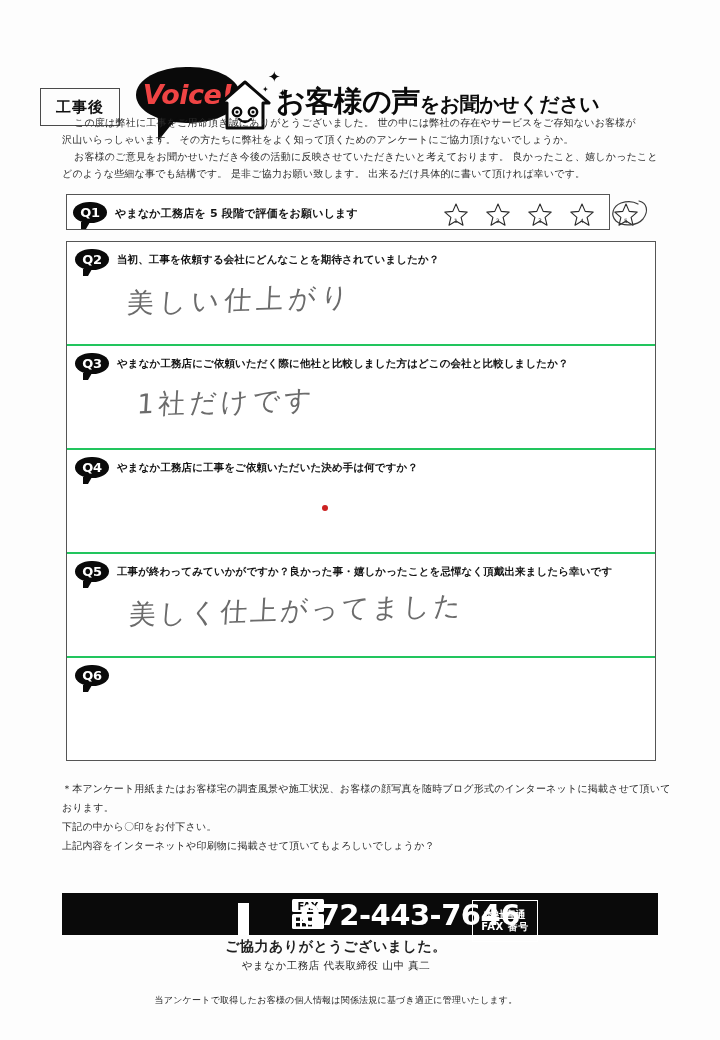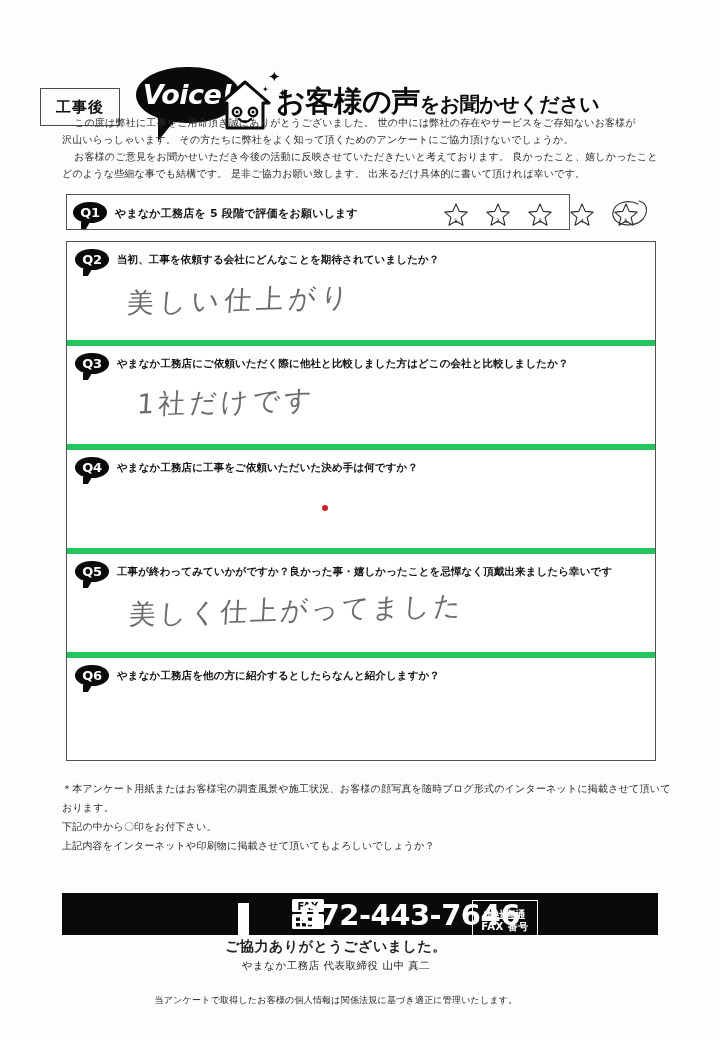--- a/index.html
+++ b/index.html
@@ -42,21 +42,21 @@
   }
   .voice-bubble {
     position: absolute;
     left: 136px; top: 33px;
     width: 104px; height: 56px;
     background: #0a0a0a;
     border-radius: 50% / 52%;
     display: flex; align-items: center; justify-content: center;
   }
   .voice-bubble .vtext {
-    color: #ffffff;
+    color: #ef4444;
     font-size: 27px;
     font-weight: bold;
     font-style: italic;
     letter-spacing: -0.5px;
     transform: translateY(-1px);
     font-family: "DejaVu Sans", "Liberation Sans", sans-serif;
   }
   .voice-tail {
     position: absolute;
     left: 158px; top: 83px;
@@ -104,21 +104,21 @@
     color: #2b2b2b;
     letter-spacing: 0.2px;
   }
   .intro p { margin: 0; }
   .intro .indent { text-indent: 12px; }
 
   
   .q1-box {
     position: absolute;
     left: 66px; top: 194px;
-    width: 504px; height: 36px;
+    width: 544px; height: 36px;
     border: 1px solid #555;
     box-sizing: border-box;
     background: #fff;
   }
   .qbadge {
     position: absolute;
     width: 34px; height: 21px;
     background: #0a0a0a;
     border-radius: 48% / 50%;
     color: #fff;
@@ -175,21 +175,21 @@
     position: absolute;
     left: 66px; top: 241px;
     width: 590px;
     border: 1px solid #555;
     box-sizing: border-box;
     background: #fff;
   }
   .qrow {
     position: relative;
     height: 104px;
-    border-bottom: 6px solid #22c55e;
+    border-bottom: 2px solid #22c55e;
     box-sizing: border-box;
   }
   .qrow:last-child { border-bottom: none; height: 102px; }
   .qrow .qbadge { left: 8px; top: 7px; }
   .qrow-text {
     position: absolute;
     left: 50px; top: 11px;
     font-size: 10.5px;
     font-weight: bold;
     color: #141414;
@@ -402,21 +402,20 @@
     </div>
 
     <div class="qrow">
       <div class="qbadge">Q5</div>
       <div class="qrow-text">工事が終わってみていかがですか？良かった事・嬉しかったことを忌憚なく頂戴出来ましたら幸いです</div>
       <div class="answer a5">美しく仕上がってました</div>
     </div>
 
     <div class="qrow">
       <div class="qbadge">Q6</div>
-      <div class="qrow-text">やまなか工務店を他の方に紹介するとしたらなんと紹介しますか？</div>
       <div class="answer"></div>
     </div>
 
   </div>
 
   <div class="footnote">
     <p>＊本アンケート用紙またはお客様宅の調査風景や施工状況、お客様の顔写真を随時ブログ形式のインターネットに掲載させて頂いております。</p>
     <p>下記の中から〇印をお付下さい。</p>
     <p>上記内容をインターネットや印刷物に掲載させて頂いてもよろしいでしょうか？</p>
   </div>

